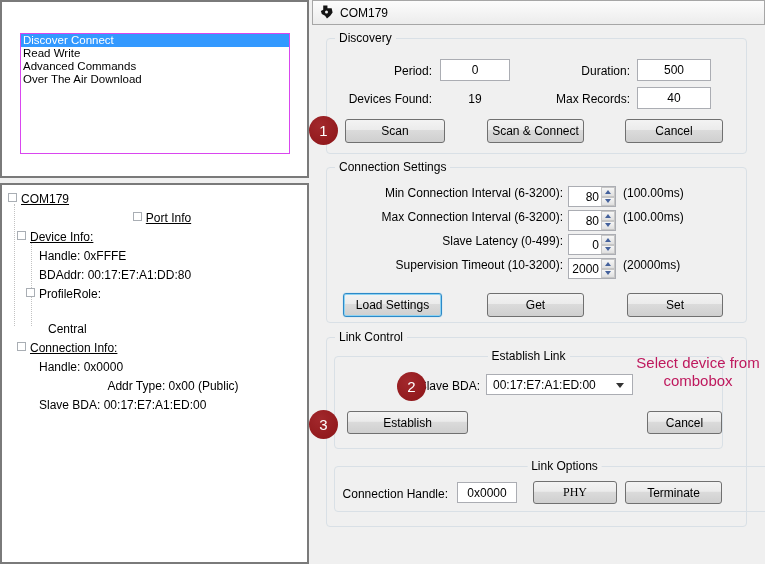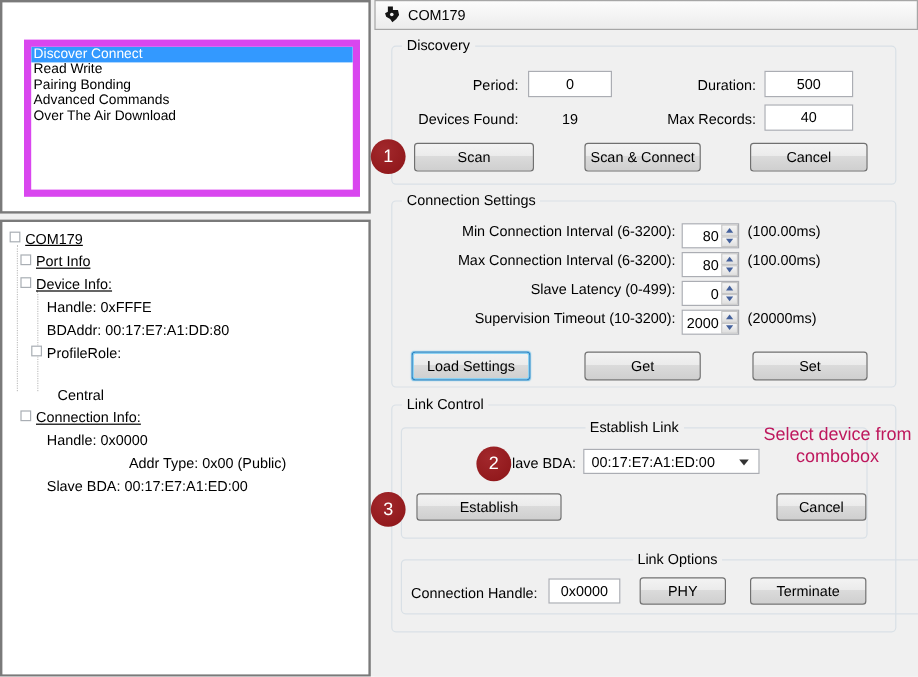--- a/index.html
+++ b/index.html
@@ -3,21 +3,21 @@
 <meta charset="utf-8">
 <style>
   html,body{margin:0;padding:0;}
   #page{position:relative;width:765px;height:564px;background:#F0F0F0;overflow:hidden;
         font-family:"Liberation Sans",sans-serif;font-size:12px;color:#000;}
 
   
   .panel3d{position:absolute;background:#fff;border:2px solid #7A7A7A;box-sizing:border-box;}
   #op-panel{left:0;top:0;width:309px;height:178px;}
   #op-title{position:absolute;left:31px;top:8px;white-space:nowrap;}
-  #op-list{position:absolute;left:18px;top:31px;width:268px;height:119px;border:6px solid #d946ef;background:#fff;overflow:hidden;}
+  #op-list{position:absolute;left:18px;top:31px;width:268px;height:119px;border:1px solid #d946ef;background:#fff;overflow:hidden;}
   .opitem{height:13px;line-height:13px;font-size:11.5px;padding-left:2px;white-space:nowrap;}
   .opitem.selected{background:#3399FF;color:#fff;}
 
   #tree-panel{left:0;top:183px;width:309px;height:381px;padding-top:5px;}
   .trow{position:relative;line-height:19px;white-space:nowrap;padding-left:6px;}
   .tbox{display:inline-block;width:7px;height:7px;border:1px solid #A9AEB4;background:#fff;margin-right:4px;vertical-align:1px;}
   .trow:not(.has-box) .tbox{visibility:hidden;}
   .trow.u .tlabel{text-decoration:underline;}
   .guide{position:absolute;border-left:1px dotted #C2C2C2;width:0;}
   #guide-root{left:12px;top:19px;height:122px;}
@@ -87,21 +87,21 @@
                   background:#fff;box-sizing:border-box;display:flex;align-items:center;padding-left:6px;}
   #combo-arrow{position:absolute;right:8px;top:8px;width:0;height:0;
                border-left:4px solid transparent;border-right:4px solid transparent;border-top:5px solid #333;}
   #establish-btn{left:347px;top:411px;width:121px;height:23px;}
   #cancel-link-btn{left:647px;top:411px;width:75px;height:23px;}
   #annotation{position:absolute;left:632px;top:354px;width:132px;text-align:center;
               color:#be185d;font-size:15px;line-height:18px;}
 
   #connhandle-label{left:330px;top:487px;width:118px;}
   #connhandle-input{left:457px;top:482px;width:60px;height:21px;}
-  #phy-btn{left:533px;top:481px;width:72px;height:23px;}
+  #phy-btn{left:533px;top:481px;width:84px;height:23px;font-family:Liberation Serif, serif;}
   #terminate-btn{left:625px;top:481px;width:97px;height:23px;}
 
   .badge{position:absolute;width:29px;height:29px;border-radius:50%;
          background:radial-gradient(circle at 38% 32%,#A2282C,#8C1417);
          color:#fff;display:flex;align-items:center;justify-content:center;
          font-size:15px;z-index:5;}
   #badge-1{left:309px;top:116px;}
   #badge-2{left:397px;top:372px;}
   #badge-3{left:309px;top:410px;}
 </style>
@@ -110,38 +110,37 @@
 
 <div id="page">
 
   <div id="op-panel" class="panel3d">
     <div id="op-list">
 
         <div class="opitem selected">Discover Connect</div>
 
         <div class="opitem">Read Write</div>
 
-        <div class="opitem">Pairing Bonding</div>
 
         <div class="opitem">Advanced Commands</div>
 
         <div class="opitem">Over The Air Download</div>
       </div>
   </div>
 
   <div id="tree-panel" class="panel3d">
     <div id="guide-root" class="guide"></div>
     <div id="guide-dev" class="guide"></div>
     <div>
 
         <div class="trow u has-box" style="margin-left: 0px;">
           <span class="tbox"></span><span class="tlabel">COM179</span>
         </div>
 
-        <div class="trow u has-box" style="margin-left: 9px;">
+        <div class="trow u has-box" style="margin-left: 9px; text-align: center;">
           <span class="tbox"></span><span class="tlabel">Port Info</span>
         </div>
 
         <div class="trow u has-box" style="margin-left: 9px;">
           <span class="tbox"></span><span class="tlabel">Device Info:</span>
         </div>
 
         <div class="trow" style="margin-left: 18px;">
           <span class="tbox"></span><span class="tlabel">Handle: 0xFFFE</span>
         </div>

